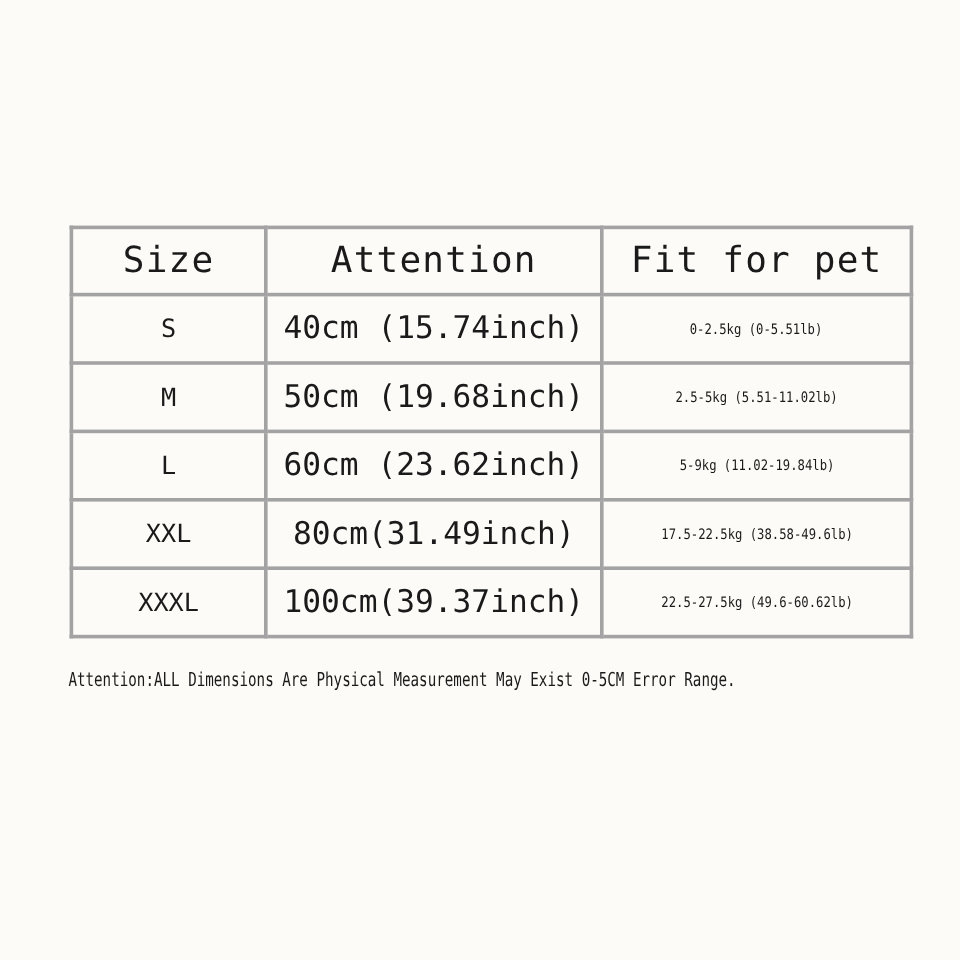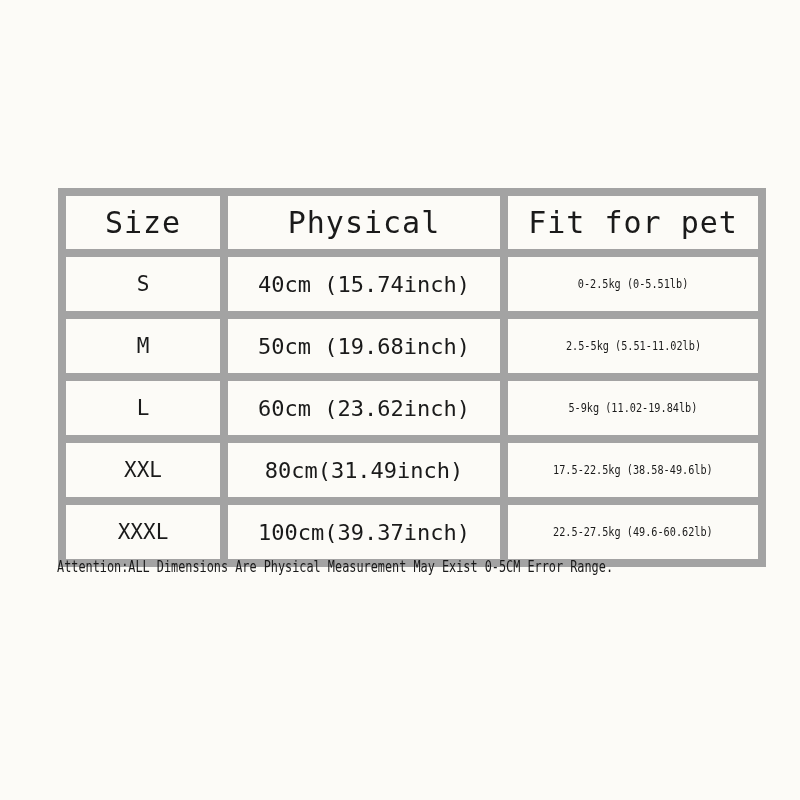--- a/index.html
+++ b/index.html
@@ -25,38 +25,38 @@
     border-collapse: collapse;
     table-layout: fixed;
     width: 700px;
     background: transparent;
   }
   table.size-chart col.c-size     { width: 162px; }
   table.size-chart col.c-diameter { width: 280px; }
   table.size-chart col.c-fit      { width: 258px; }
   table.size-chart th,
   table.size-chart td {
-    border: 8px solid #a3a3a3;
+    border: 3px solid #a3a3a3;
     text-align: center;
     vertical-align: middle;
     padding: 0;
     font-weight: 400;
     white-space: nowrap;
     overflow: hidden;
   }
   table.size-chart th {
     height: 53px;
     font-size: 30px;
     letter-spacing: 1px;
   }
   table.size-chart td {
     height: 54px;
   }
   td.size-cell     { font-size: 21px; }
-  td.diameter-cell { font-size: 22px; }
+  td.diameter-cell { font-size: 26px; }
   td.fit-cell      { font-size: 12px; }
   .cond {
     display: inline-block;
     transform: scaleX(0.85);
     transform-origin: center;
     white-space: nowrap;
   }
   .note {
     position: absolute;
     left: 57px;
@@ -81,21 +81,21 @@
 <div class="chart-wrap">
   <table class="size-chart">
     <colgroup>
       <col class="c-size">
       <col class="c-diameter">
       <col class="c-fit">
     </colgroup>
     <thead>
       <tr>
         <th>Size</th>
-        <th>Physical</th>
+        <th>Attention</th>
         <th>Fit for pet</th>
       </tr>
     </thead>
     <tbody>
       <tr>
         <td class="size-cell">S</td>
         <td class="diameter-cell">40cm (15.74inch)</td>
         <td class="fit-cell"><span class="cond">0-2.5kg (0-5.51lb)</span></td>
       </tr>
       <tr>

